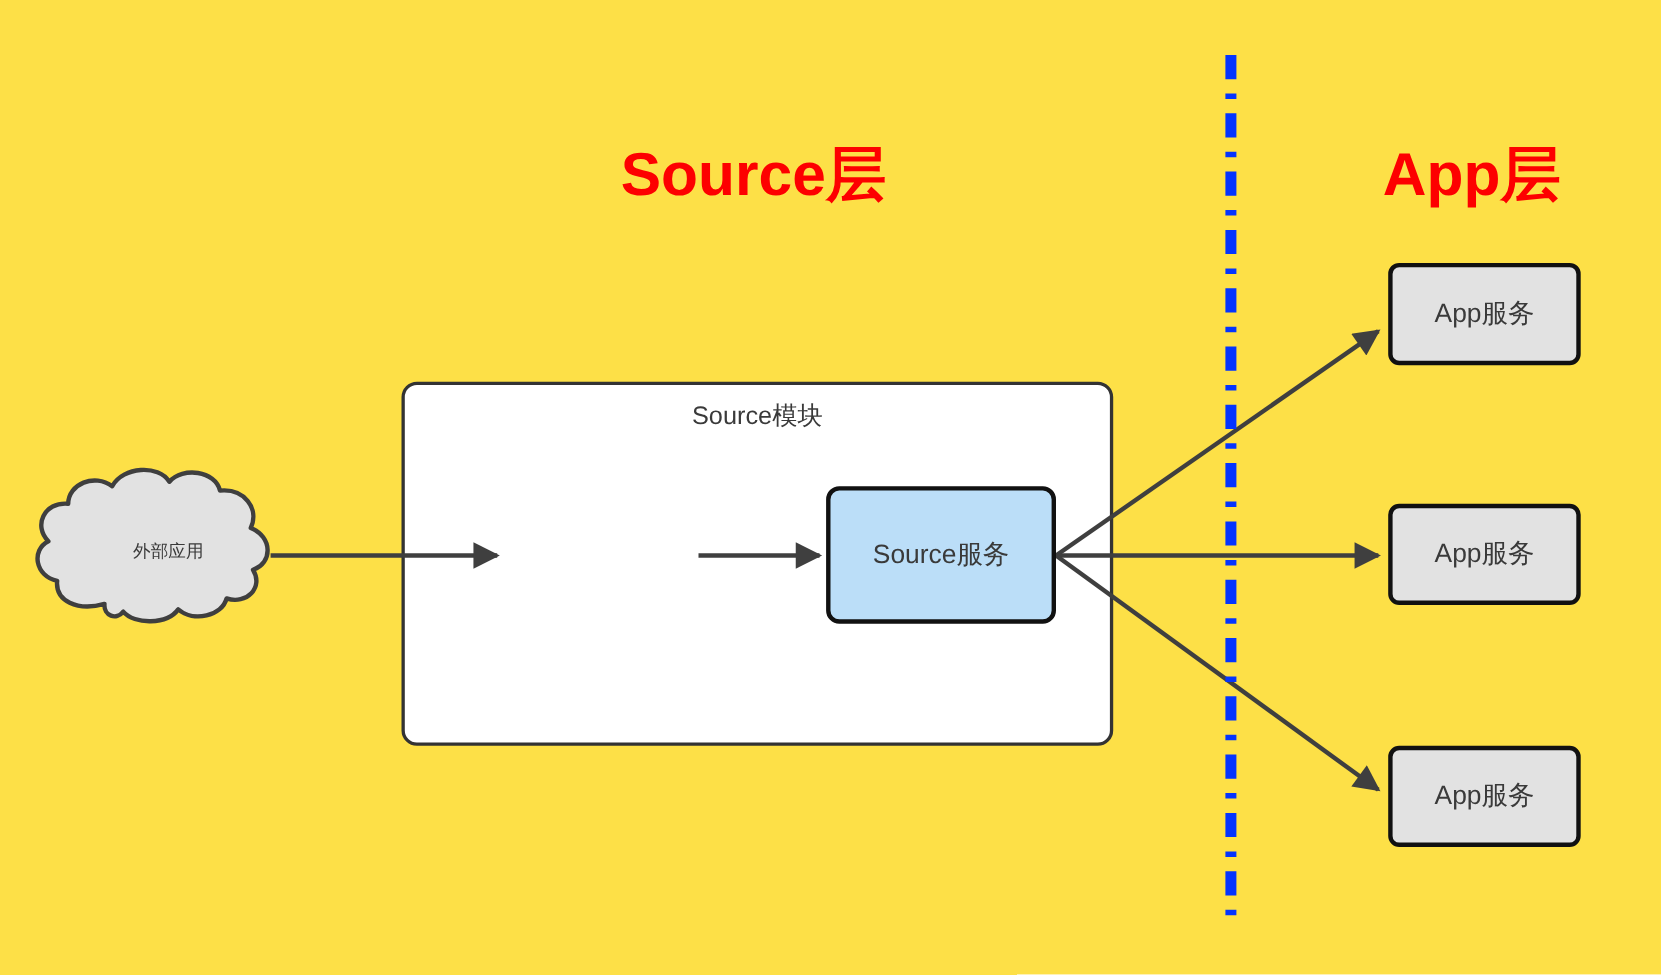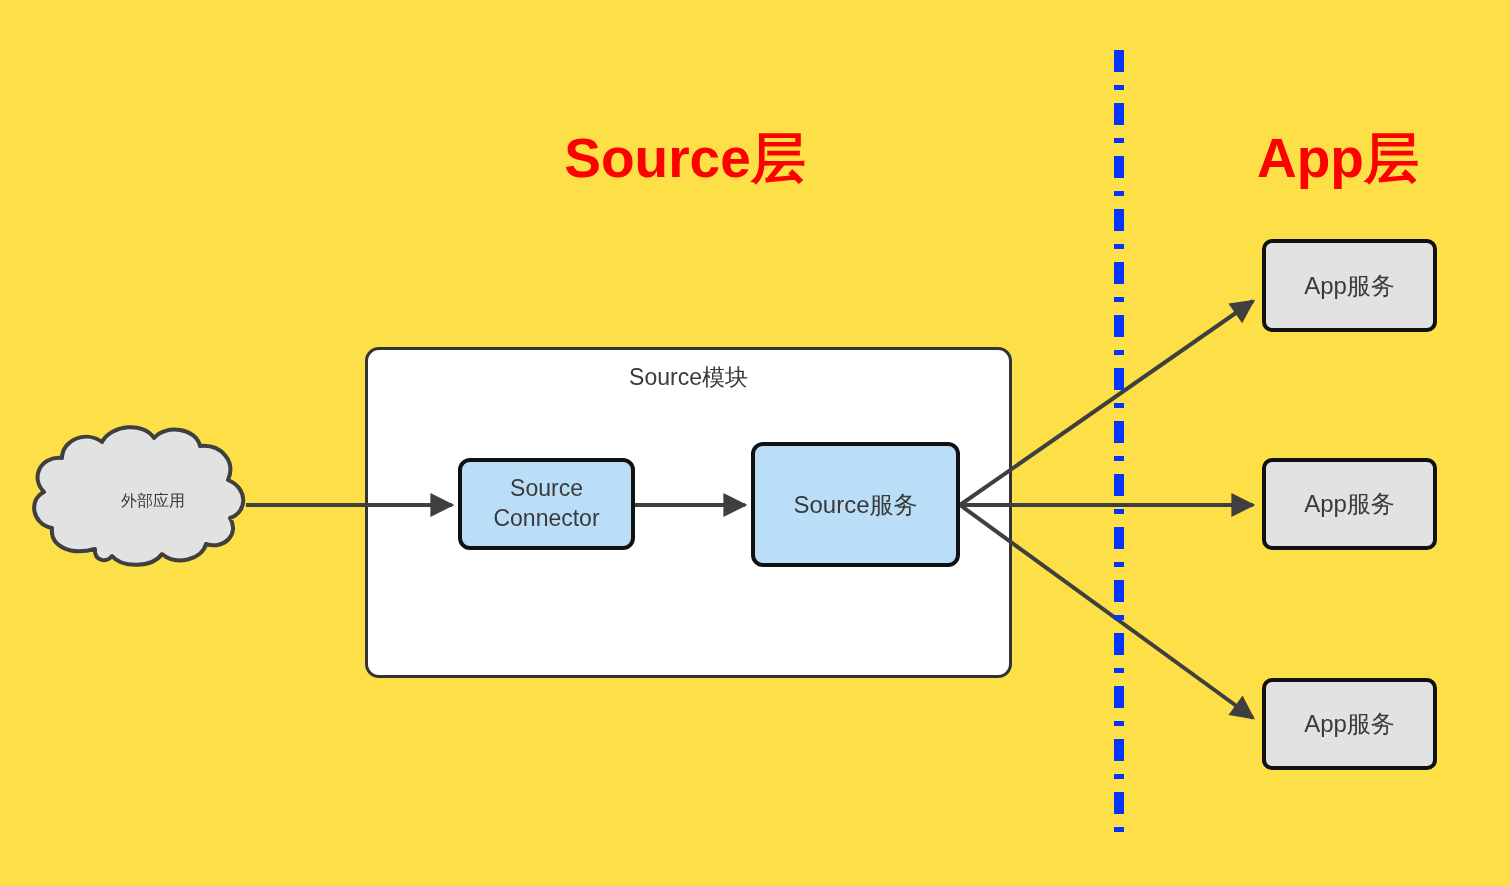--- a/index.html
+++ b/index.html
@@ -148,21 +148,20 @@
 
     <line class="arrow-line" x1="960" y1="505" x2="1253" y2="301" marker-end="url(#arrowhead)"></line>
     <line class="arrow-line" x1="960" y1="505" x2="1253" y2="505" marker-end="url(#arrowhead)"></line>
     <line class="arrow-line" x1="960" y1="505" x2="1253" y2="718" marker-end="url(#arrowhead)"></line>
 
     <line class="divider-line" x1="1119" y1="50" x2="1119" y2="835" stroke-dasharray="22 13 5 13"></line>
   </svg>
 
   <div class="cloud-label">外部应用</div>
 
-  <div class="node blue-node node-connector">Source Connector</div>
 
   <div class="node blue-node node-service">Source服务</div>
 
   <div class="node gray-node node-app-1">App服务</div>
   <div class="node gray-node node-app-2">App服务</div>
   <div class="node gray-node node-app-3">App服务</div>
 
 </div>
 
 </body></html>

